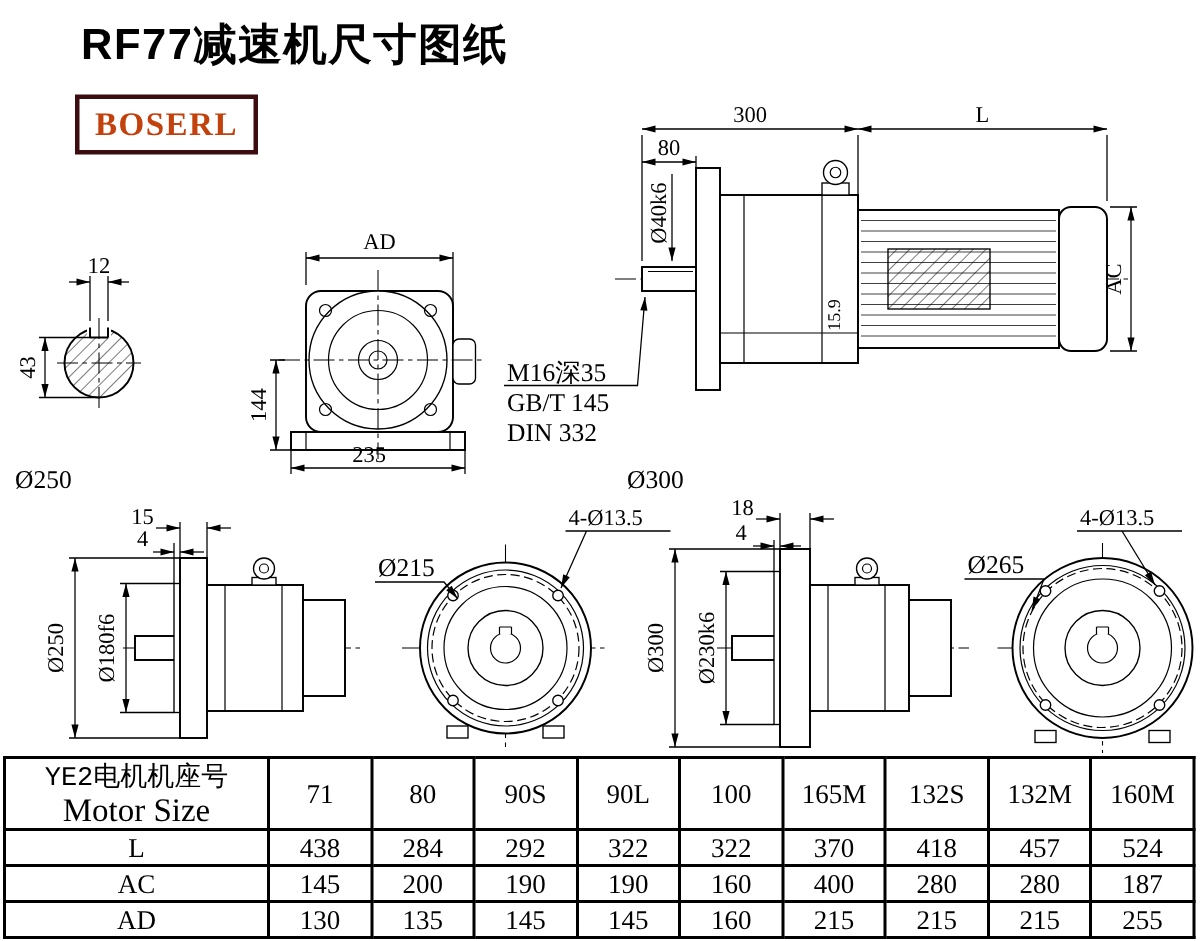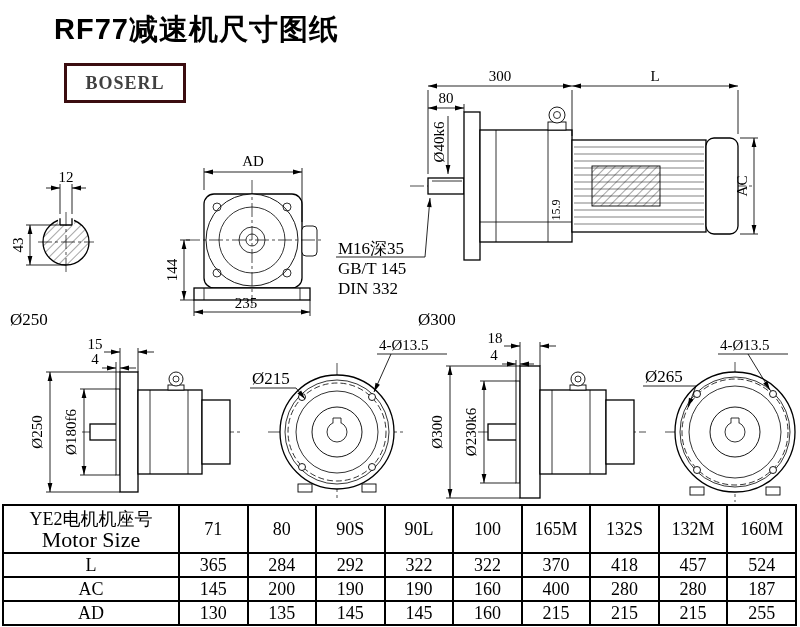--- a/index.html
+++ b/index.html
@@ -1,42 +1,42 @@
 <!DOCTYPE html>
 <html><head>
 <meta charset="utf-8">
 <style>
   html,body{margin:0;padding:0;background:#fff;}
   .stage{position:relative;width:800px;height:627px;background:#fff;overflow:hidden;
          font-family:"Liberation Serif",serif;color:#000;}
   .title{position:absolute;left:54px;top:10px;font-family:"Liberation Sans",sans-serif;
          font-size:29px;font-weight:700;letter-spacing:1px;white-space:nowrap;}
-  .logo{position:absolute;left:64px;top:63px;width:116px;height:34px;border:3px solid #3b0d10;
+  .logo{position:absolute;left:50px;top:63px;width:116px;height:34px;border:3px solid #3b0d10;
         display:flex;align-items:center;justify-content:center;
-        font-family:"Liberation Serif",serif;font-size:18px;font-weight:700;color:#404040;
+        font-family:"Liberation Serif",serif;font-size:22px;font-weight:700;color:#c2410c;
         letter-spacing:1px;background:#fff;}
   svg{position:absolute;left:0;top:0;}
   svg text{fill:#000;font-family:"Liberation Serif",serif;}
   .t15{font-size:15px;}
   .t17{font-size:17px;}
   .t13{font-size:12px;}
   .ln{stroke:#000;stroke-width:1.3;fill:none;}
   .fw{fill:#fff;stroke:#000;stroke-width:1.3;}
   .fwt{fill:#fff;stroke:#000;stroke-width:0.9;}
   .tn{stroke:#000;stroke-width:0.8;fill:none;}
   .fin{stroke:#000;stroke-width:0.5;fill:none;}
   .dim line,.dim path{stroke:#000;stroke-width:0.85;fill:none;}
   .cl{stroke:#000;stroke-width:0.7;stroke-dasharray:14 3 3 3;fill:none;}
   .dsh{stroke:#000;stroke-width:0.8;stroke-dasharray:6 3;fill:none;}
   table.size{position:absolute;left:2px;top:504px;width:795px;border-collapse:collapse;
              table-layout:fixed;text-align:center;font-size:18px;}
   table.size td,table.size th{border:2px solid #000;padding:0;font-weight:400;}
   table.size col.c0{width:176px;}
   tr.hd{height:48px;} tr.rw{height:24px;}
-  .hcn{font-size:18px;line-height:22px;} .hen{font-size:22px;line-height:20px;}
+  .hcn{font-size:18px;line-height:22px;font-family:Liberation Mono, monospace;} .hen{font-size:22px;line-height:20px;}
 </style>
 </head>
 <body>
 
 <div class="stage">
 
   <div class="title">RF77减速机尺寸图纸</div>
   <div class="logo">BOSERL</div>
 
   <svg width="800" height="627" viewBox="0 0 800 627">
@@ -259,21 +259,21 @@
       <th>90S</th>
       <th>90L</th>
       <th>100</th>
       <th>165M</th>
       <th>132S</th>
       <th>132M</th>
       <th>160M</th>
     </tr>
     <tr class="rw">
       <td>L</td>
-      <td>365</td>
+      <td>438</td>
       <td>284</td>
       <td>292</td>
       <td>322</td>
       <td>322</td>
       <td>370</td>
       <td>418</td>
       <td>457</td>
       <td>524</td>
     </tr>
     <tr class="rw">

